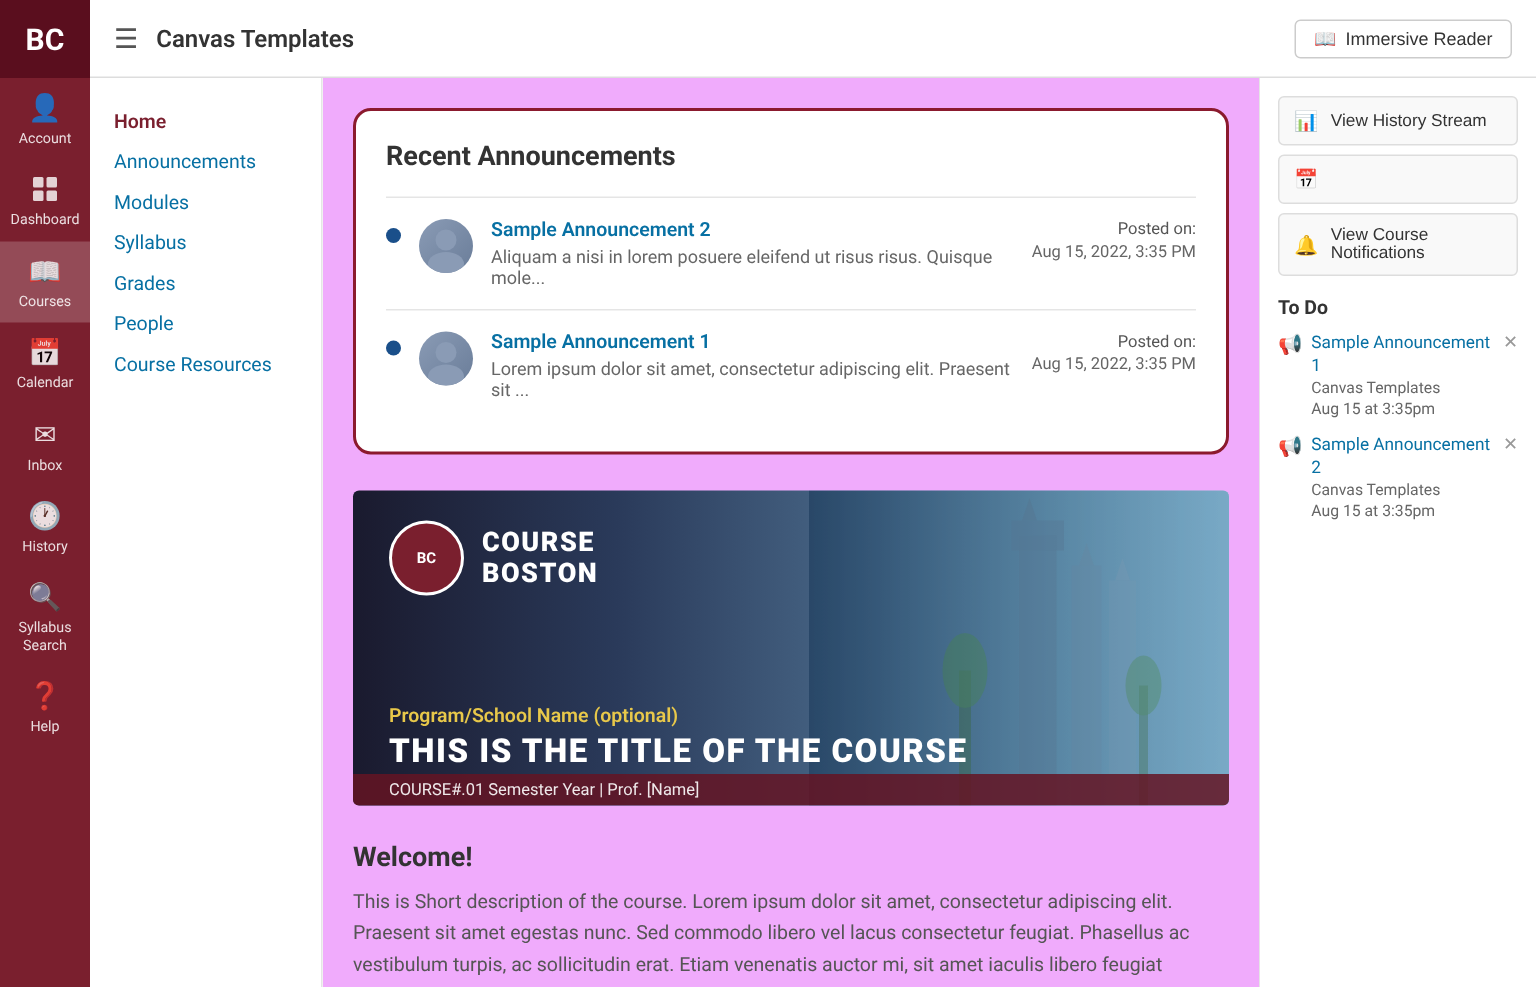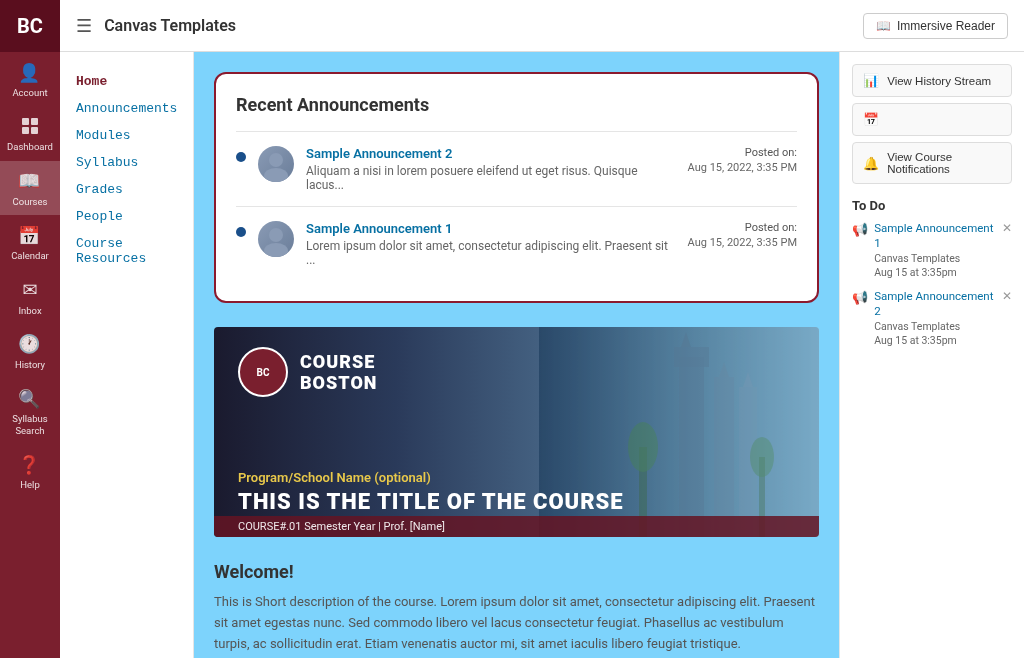--- a/index.html
+++ b/index.html
@@ -96,45 +96,44 @@
 
     
     .content-area {
       display: flex;
       flex: 1;
       overflow: hidden;
     }
 
     
     .course-nav {
-      width: 134px;
+      width: 155px;
       background: white;
       border-right: 1px solid #e5e5e5;
       padding: 16px 0;
       flex-shrink: 0;
       overflow-y: auto;
-      font-family: Liberation Mono, monospace;
     }
     .course-nav-item {
       display: block;
       padding: 6px 16px;
       font-size: 13px;
       color: #555;
       cursor: pointer;
       text-decoration: none;
     }
     .course-nav-item.active { color: #7a1f2e; font-weight: 600; }
     .course-nav-item.link { color: #0770a3; }
 
     
     .main-content {
       flex: 1;
       overflow-y: auto;
       padding: 20px;
-      background: #7dd3fc;
+      background: #f0abfc;
     }
 
     
     .announcements-box {
       background: white;
       border: 2px solid #8b1a2e;
       border-radius: 12px;
       padding: 20px;
       margin-bottom: 24px;
     }
@@ -413,21 +412,21 @@
         <div class="announcement-item">
           <div class="announcement-dot"></div>
           <div class="announcement-avatar">
             <svg width="36" height="36" viewBox="0 0 36 36">
               <circle cx="18" cy="14" r="7" fill="#8a9bb5"></circle>
               <ellipse cx="18" cy="30" rx="12" ry="8" fill="#8a9bb5"></ellipse>
             </svg>
           </div>
           <div class="announcement-body">
             <div class="announcement-subject">Sample Announcement 2</div>
-            <div class="announcement-preview">Aliquam a nisi in lorem posuere eleifend ut eget risus. Quisque lacus...</div>
+            <div class="announcement-preview">Aliquam a nisi in lorem posuere eleifend ut risus risus. Quisque mole...</div>
           </div>
           <div class="announcement-meta">
             <div class="announcement-posted-label">Posted on:</div>
             <div>Aug 15, 2022, 3:35 PM</div>
           </div>
         </div>
 
         <div class="announcement-item">
           <div class="announcement-dot"></div>
           <div class="announcement-avatar">

